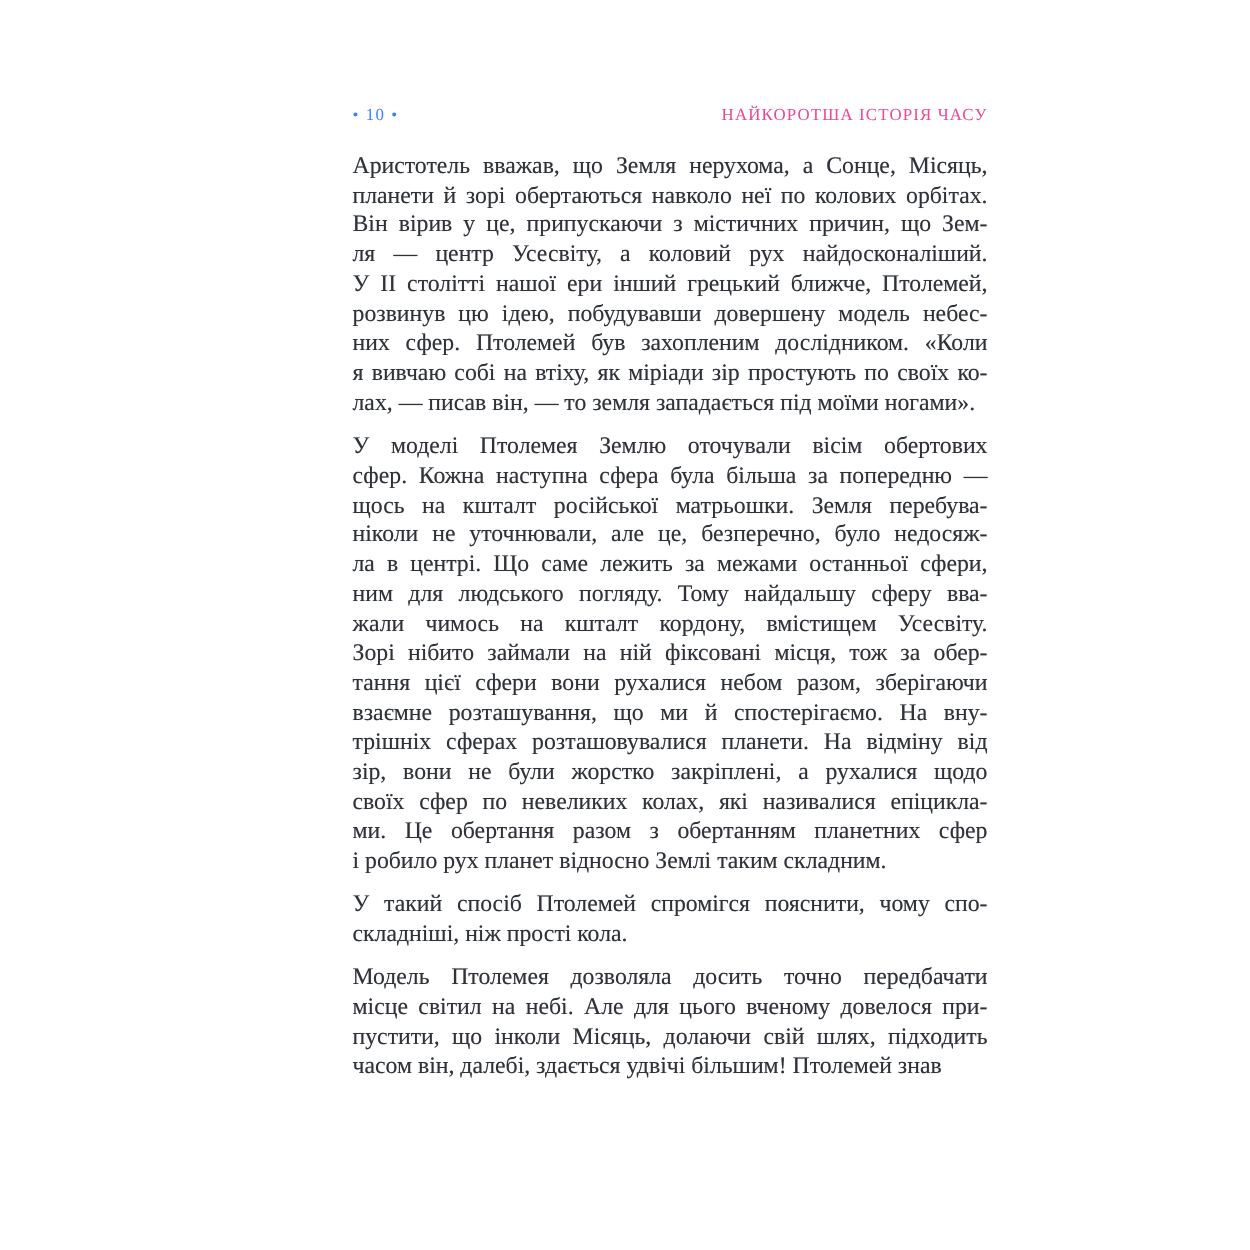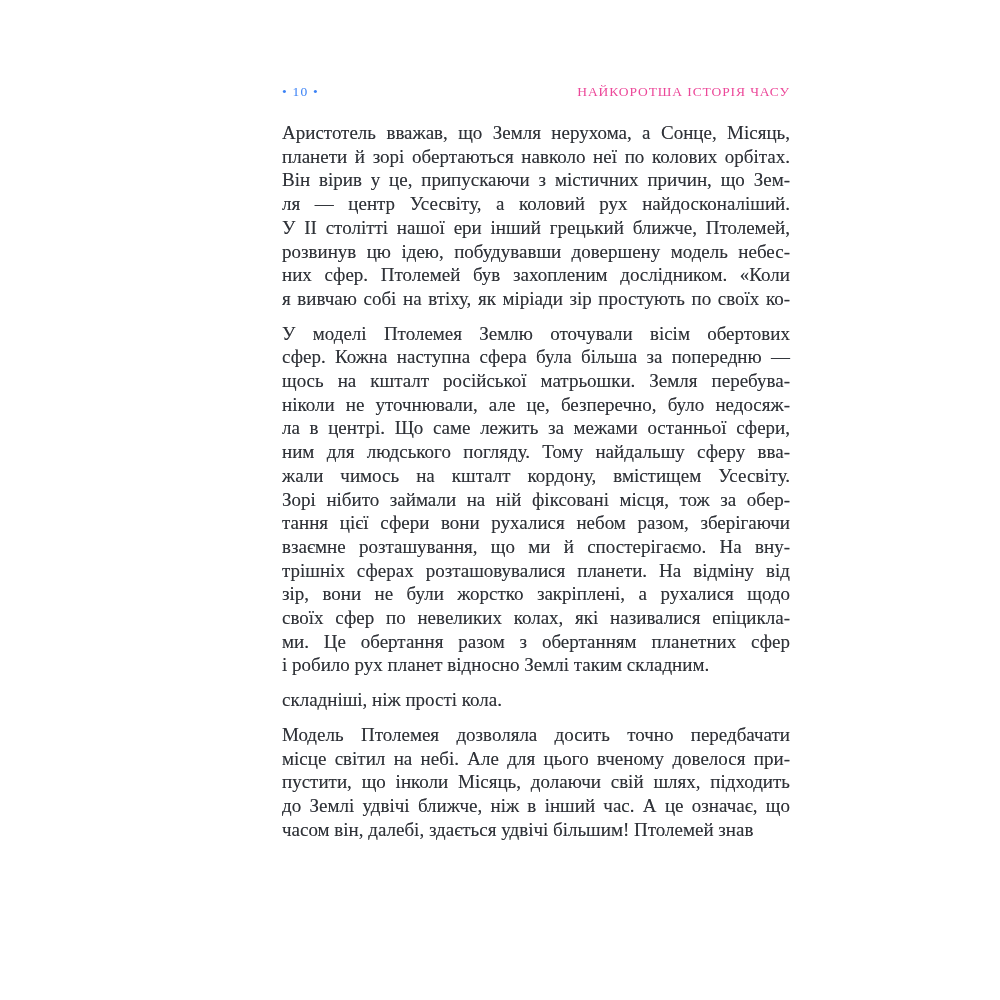--- a/index.html
+++ b/index.html
@@ -63,43 +63,44 @@
     <div class="body-text">
         <div class="para">
           <div class="line just">Аристотель вважав, що Земля нерухома, а Сонце, Місяць,</div>
           <div class="line just">планети й зорі обертаються навколо неї по колових орбітах.</div>
           <div class="line just">Він вірив у це, припускаючи з містичних причин, що Зем-</div>
           <div class="line just">ля — центр Усесвіту, а коловий рух найдосконаліший.</div>
           <div class="line just">У II столітті нашої ери інший грецький ближче, Птолемей,</div>
           <div class="line just">розвинув цю ідею, побудувавши довершену модель небес-</div>
           <div class="line just">них сфер. Птолемей був захопленим дослідником. «Коли</div>
           <div class="line just">я вивчаю собі на втіху, як міріади зір простують по своїх ко-</div>
+          <div class="line last">лах, — писав він, — то земля западається під моїми ногами».</div>
         </div>
         <div class="para">
           <div class="line just">У моделі Птолемея Землю оточували вісім обертових</div>
           <div class="line just">сфер. Кожна наступна сфера була більша за попередню —</div>
           <div class="line just">щось на кшталт російської матрьошки. Земля перебува-</div>
           <div class="line just">ніколи не уточнювали, але це, безперечно, було недосяж-</div>
           <div class="line just">ла в центрі. Що саме лежить за межами останньої сфери,</div>
           <div class="line just">ним для людського погляду. Тому найдальшу сферу вва-</div>
           <div class="line just">жали чимось на кшталт кордону, вмістищем Усесвіту.</div>
           <div class="line just">Зорі нібито займали на ній фіксовані місця, тож за обер-</div>
           <div class="line just">тання цієї сфери вони рухалися небом разом, зберігаючи</div>
           <div class="line just">взаємне розташування, що ми й спостерігаємо. На вну-</div>
           <div class="line just">трішніх сферах розташовувалися планети. На відміну від</div>
           <div class="line just">зір, вони не були жорстко закріплені, а рухалися щодо</div>
           <div class="line just">своїх сфер по невеликих колах, які називалися епіцикла-</div>
           <div class="line just">ми. Це обертання разом з обертанням планетних сфер</div>
           <div class="line last">і робило рух планет відносно Землі таким складним.</div>
         </div>
         <div class="para">
+          <div class="line just">У такий спосіб Птолемей спромігся пояснити, чому спо-</div>
           <div class="line last">складніші, ніж прості кола.</div>
         </div>
         <div class="para">
           <div class="line just">Модель Птолемея дозволяла досить точно передбачати</div>
           <div class="line just">місце світил на небі. Але для цього вченому довелося при-</div>
           <div class="line just">пустити, що інколи Місяць, долаючи свій шлях, підходить</div>
-          <div class="line just">до Землі удвічі ближче, ніж в інший час. А це означає, що</div>
           <div class="line last">часом він, далебі, здається удвічі більшим! Птолемей знав</div>
         </div>
       </div>
   </div>
 </div>
 
 </body></html>

